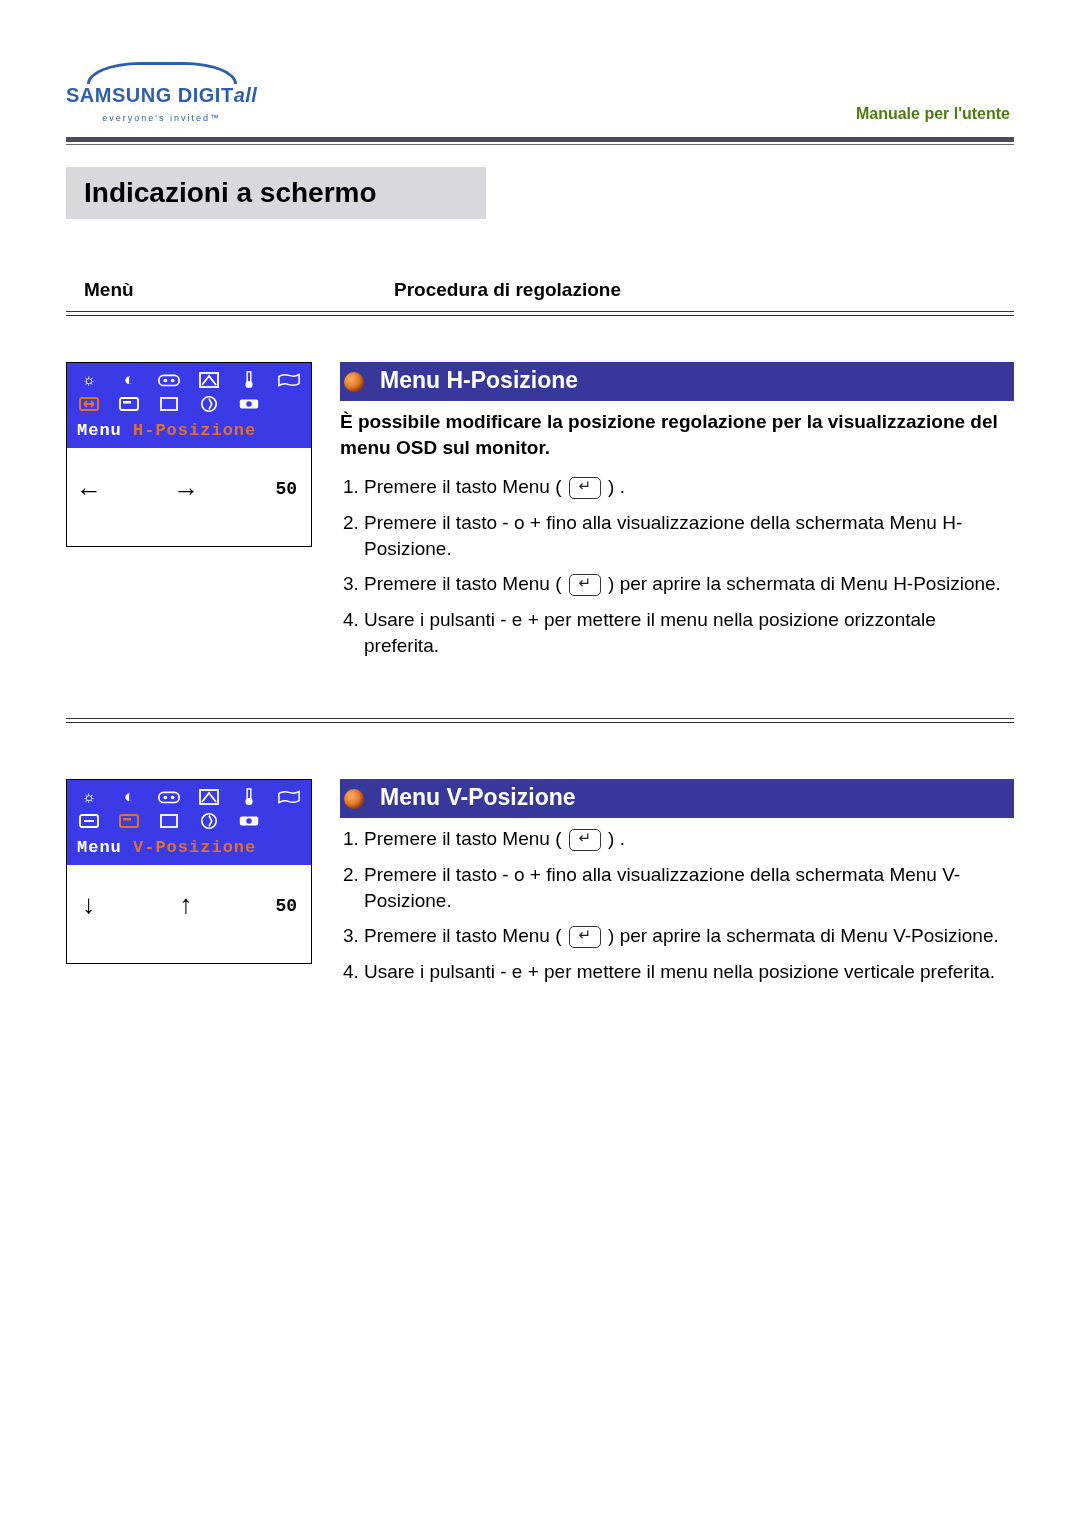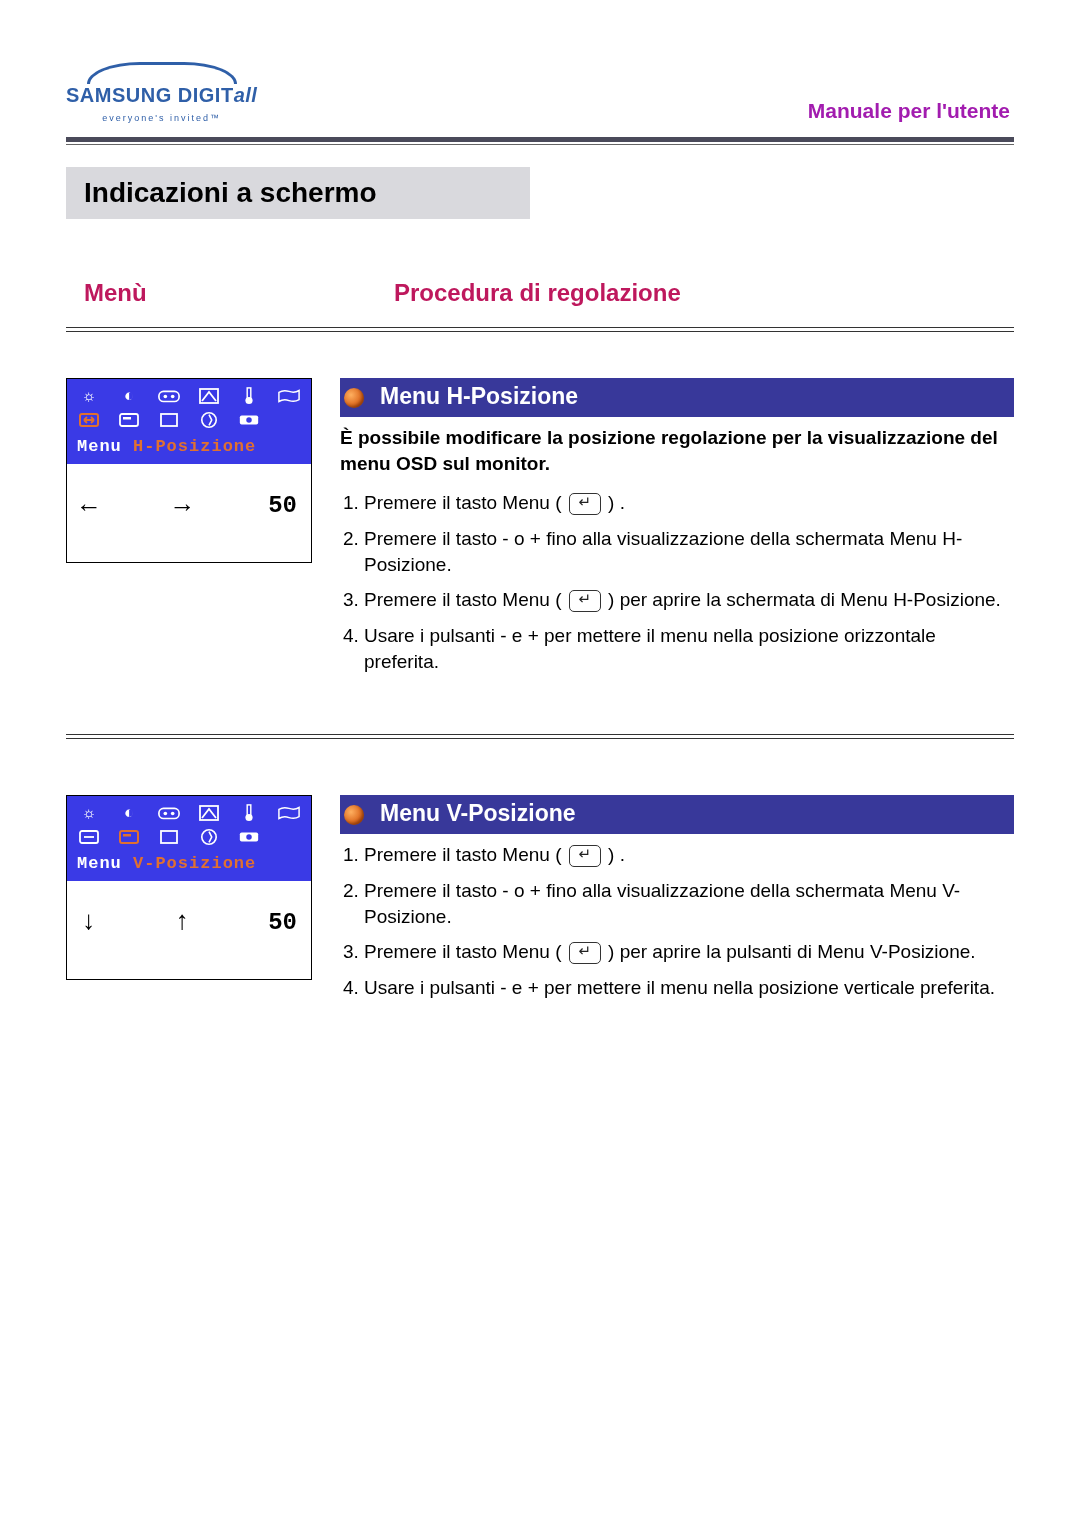--- a/index.html
+++ b/index.html
@@ -38,54 +38,54 @@
     letter-spacing: 0.5px;
   }
   .logo-text i { font-style: italic; font-weight: bold; }
   .logo-tag {
     font-size: 9px;
     letter-spacing: 2px;
     color: #2f5fa8;
     margin-top: 6px;
   }
   .manual-title {
-    font-size: 21px;
-    font-weight: bold;
-    color: #a21caf;
+    font-size: 16px;
+    font-weight: bold;
+    color: #4d7c0f;
     padding-right: 4px;
   }
   .rule-thick {
     height: 5px;
     background: #4a4a5a;
     margin-bottom: 2px;
   }
   .rule-thin {
     height: 1px;
     background: #666;
     margin-bottom: 22px;
   }
   .page-title-box {
     background: #d9d9dd;
     padding: 10px 18px;
-    width: 464px;
+    width: 420px;
     box-sizing: border-box;
     margin-bottom: 60px;
   }
   .page-title-box h1 {
     margin: 0;
     font-size: 28px;
     font-weight: bold;
     color: #000;
   }
   .cols-header {
     display: flex;
-    font-size: 24px;
-    font-weight: bold;
-    color: #be185d;
-    margin-bottom: 20px;
+    font-size: 19px;
+    font-weight: bold;
+    color: #000000;
+    margin-bottom: 10px;
     padding-left: 18px;
   }
   .cols-header .c1 { width: 310px; }
   .cols-header .c2 { flex: 1; }
   .double-rule {
     border-top: 1px solid #333;
     border-bottom: 1px solid #333;
     height: 3px;
     margin-bottom: 46px;
   }
@@ -134,21 +134,21 @@
   .osd-label .hl { color: #e07030; }
   .osd-body {
     background: #fff;
     padding: 26px 14px 42px;
     display: flex;
     align-items: center;
     justify-content: space-between;
     color: #000;
   }
   .osd-body .arrow { font-size: 26px; font-weight: bold; }
-  .osd-body .val { font-size: 24px; font-weight: bold; }
+  .osd-body .val { font-size: 18px; font-weight: bold; }
   .content { flex: 1; font-size: 19px; line-height: 1.35; }
   .title-bar {
     background: #38389a;
     color: #fff;
     font-size: 23px;
     font-weight: bold;
     padding: 3px 12px 5px 40px;
     position: relative;
     margin-bottom: 8px;
   }
@@ -380,17 +380,17 @@
   </div>
 
   <div class="content">
     <div class="title-bar">
       <span class="bullet"></span>
       <span>Menu V-Posizione</span>
     </div>
     <ol class="steps">
       <li><span>Premere il tasto Menu ( </span><span class="menu-btn"></span><span> ) .</span></li>
       <li><span>Premere il tasto - o + fino alla visualizzazione della schermata Menu V-Posizione.</span></li>
-      <li><span>Premere il tasto Menu ( </span><span class="menu-btn"></span><span> ) per aprire la pulsanti di Menu V-Posizione.</span></li>
+      <li><span>Premere il tasto Menu ( </span><span class="menu-btn"></span><span> ) per aprire la schermata di Menu V-Posizione.</span></li>
       <li><span>Usare i pulsanti - e + per mettere il menu nella posizione verticale preferita.</span></li>
     </ol>
   </div>
 </div>
 
 </body></html>

